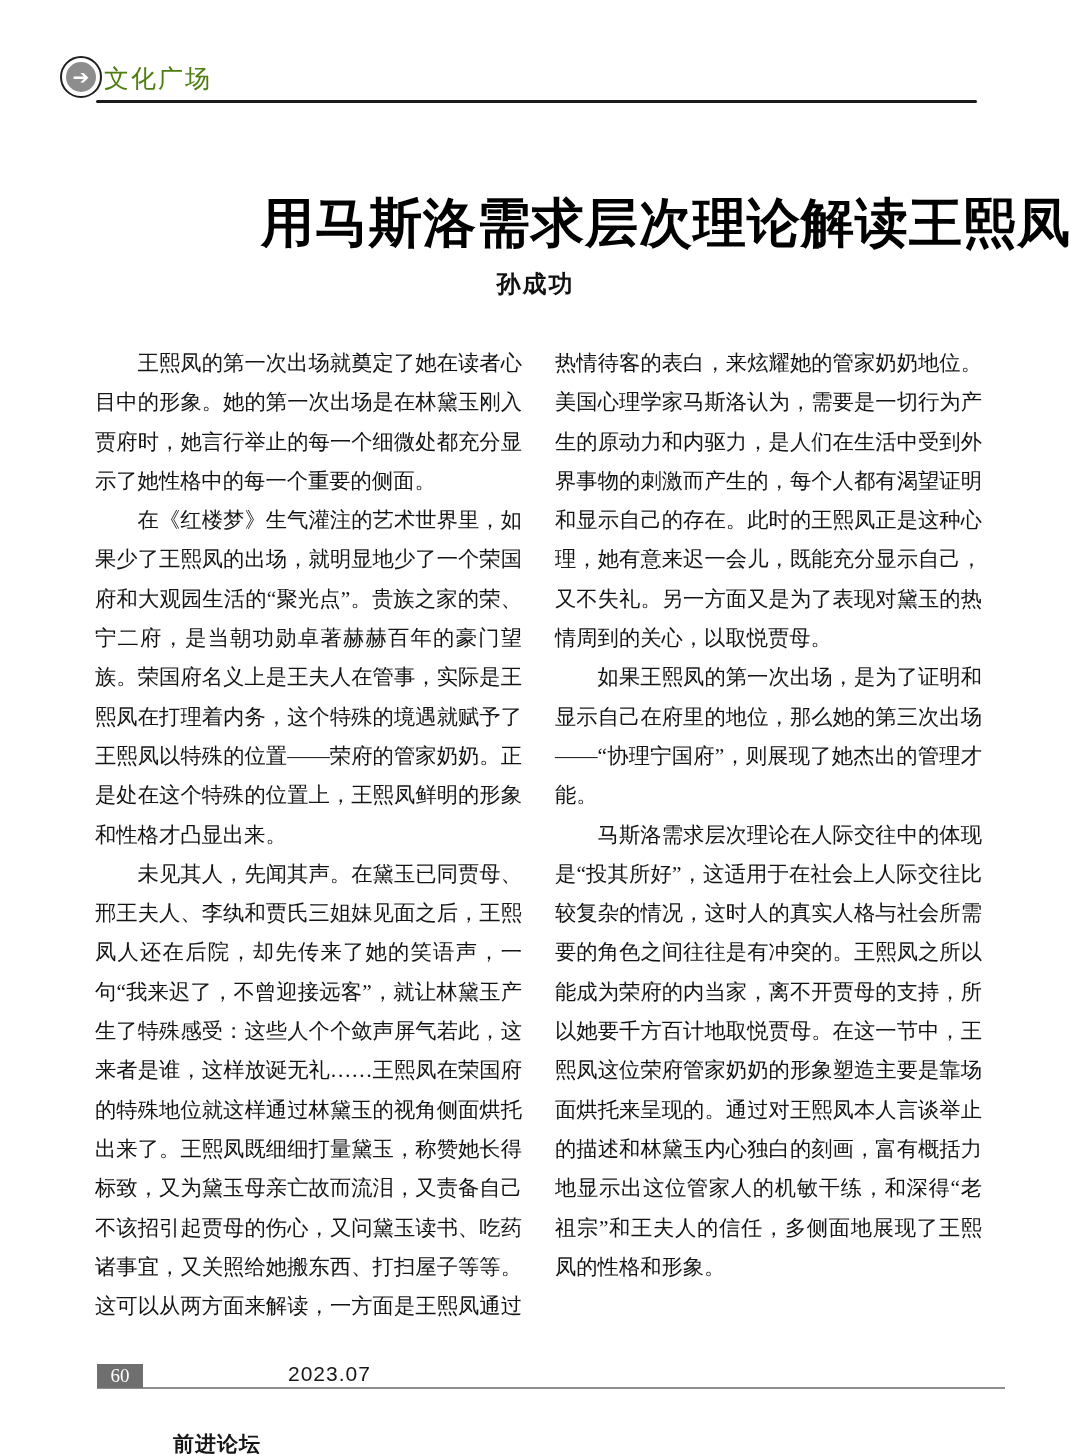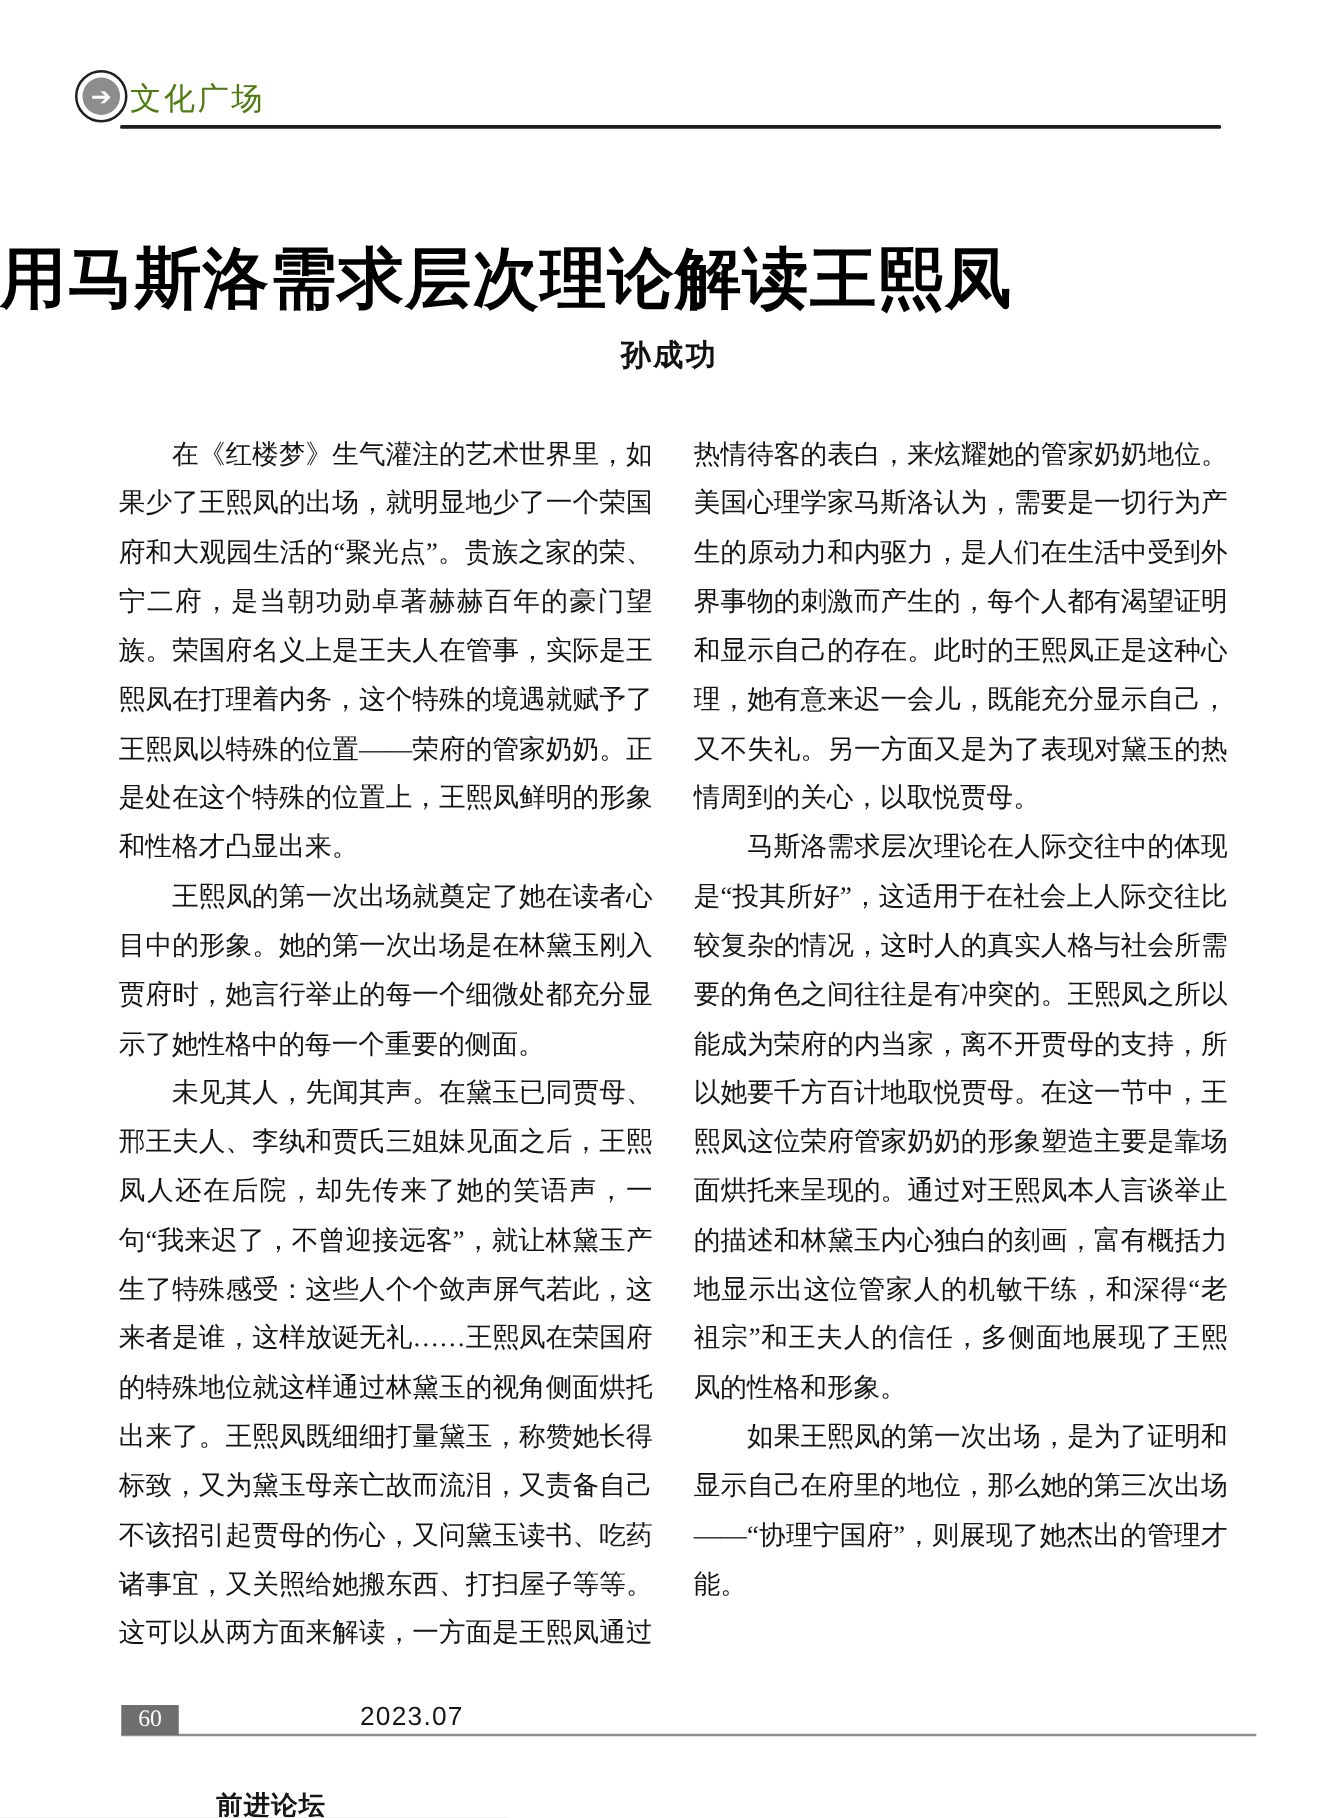--- a/index.html
+++ b/index.html
@@ -32,21 +32,21 @@
     font-size:25px;letter-spacing:2px;color:#4d7c0f;
   }
   .hdr-rule{
     position:absolute;left:36px;top:44px;width:881px;height:3px;
     background:#1c1c1c;border-radius:2px;
   }
 
   
   .title{
     position:absolute;left:0;top:188px;width:1071px;
-    text-align:left;
+    text-align:right;
     font-family:"Liberation Sans","DejaVu Sans",sans-serif;
     font-weight:900;font-size:53px;letter-spacing:1px;color:#000;
   }
   .author{
     position:absolute;left:0;top:268px;width:1071px;
     text-align:center;
     font-family:"Liberation Sans","DejaVu Sans",sans-serif;
     font-weight:600;font-size:24px;color:#111;letter-spacing:2px;
   }
 
@@ -96,29 +96,29 @@
     </span>
     <span class="hdr-label">文化广场</span>
     <div class="hdr-rule"></div>
   </div>
 
   <div class="title">用马斯洛需求层次理论解读王熙凤</div>
   <div class="author">孙成功</div>
 
   <div class="body-cols">
 
+      <p>王熙凤的第一次出场就奠定了她在读者心目中的形象。她的第一次出场是在林黛玉刚入贾府时，她言行举止的每一个细微处都充分显示了她性格中的每一个重要的侧面。</p>
+
       <p>在《红楼梦》生气灌注的艺术世界里，如果少了王熙凤的出场，就明显地少了一个荣国府和大观园生活的“聚光点”。贵族之家的荣、宁二府，是当朝功勋卓著赫赫百年的豪门望族。荣国府名义上是王夫人在管事，实际是王熙凤在打理着内务，这个特殊的境遇就赋予了王熙凤以特殊的位置——荣府的管家奶奶。正是处在这个特殊的位置上，王熙凤鲜明的形象和性格才凸显出来。</p>
-
-      <p>王熙凤的第一次出场就奠定了她在读者心目中的形象。她的第一次出场是在林黛玉刚入贾府时，她言行举止的每一个细微处都充分显示了她性格中的每一个重要的侧面。</p>
 
       <p>未见其人，先闻其声。在黛玉已同贾母、邢王夫人、李纨和贾氏三姐妹见面之后，王熙凤人还在后院，却先传来了她的笑语声，一句“我来迟了，不曾迎接远客”，就让林黛玉产生了特殊感受：这些人个个敛声屏气若此，这来者是谁，这样放诞无礼……王熙凤在荣国府的特殊地位就这样通过林黛玉的视角侧面烘托出来了。王熙凤既细细打量黛玉，称赞她长得标致，又为黛玉母亲亡故而流泪，又责备自己不该招引起贾母的伤心，又问黛玉读书、吃药诸事宜，又关照给她搬东西、打扫屋子等等。这可以从两方面来解读，一方面是王熙凤通过热情待客的表白，来炫耀她的管家奶奶地位。美国心理学家马斯洛认为，需要是一切行为产生的原动力和内驱力，是人们在生活中受到外界事物的刺激而产生的，每个人都有渴望证明和显示自己的存在。此时的王熙凤正是这种心理，她有意来迟一会儿，既能充分显示自己，又不失礼。另一方面又是为了表现对黛玉的热情周到的关心，以取悦贾母。</p>
 
+      <p>如果王熙凤的第一次出场，是为了证明和显示自己在府里的地位，那么她的第三次出场——“协理宁国府”，则展现了她杰出的管理才能。</p>
+
       <p>马斯洛需求层次理论在人际交往中的体现是“投其所好”，这适用于在社会上人际交往比较复杂的情况，这时人的真实人格与社会所需要的角色之间往往是有冲突的。王熙凤之所以能成为荣府的内当家，离不开贾母的支持，所以她要千方百计地取悦贾母。在这一节中，王熙凤这位荣府管家奶奶的形象塑造主要是靠场面烘托来呈现的。通过对王熙凤本人言谈举止的描述和林黛玉内心独白的刻画，富有概括力地显示出这位管家人的机敏干练，和深得“老祖宗”和王夫人的信任，多侧面地展现了王熙凤的性格和形象。</p>
-
-      <p>如果王熙凤的第一次出场，是为了证明和显示自己在府里的地位，那么她的第三次出场——“协理宁国府”，则展现了她杰出的管理才能。</p>
 
     </div>
 
   <div class="ftr-rule"></div>
   <div class="ftr-pagebox">60</div>
   <div class="ftr-journal">前进论坛</div>
   <div class="ftr-issue">2023.07</div>
 
 </div>
 

